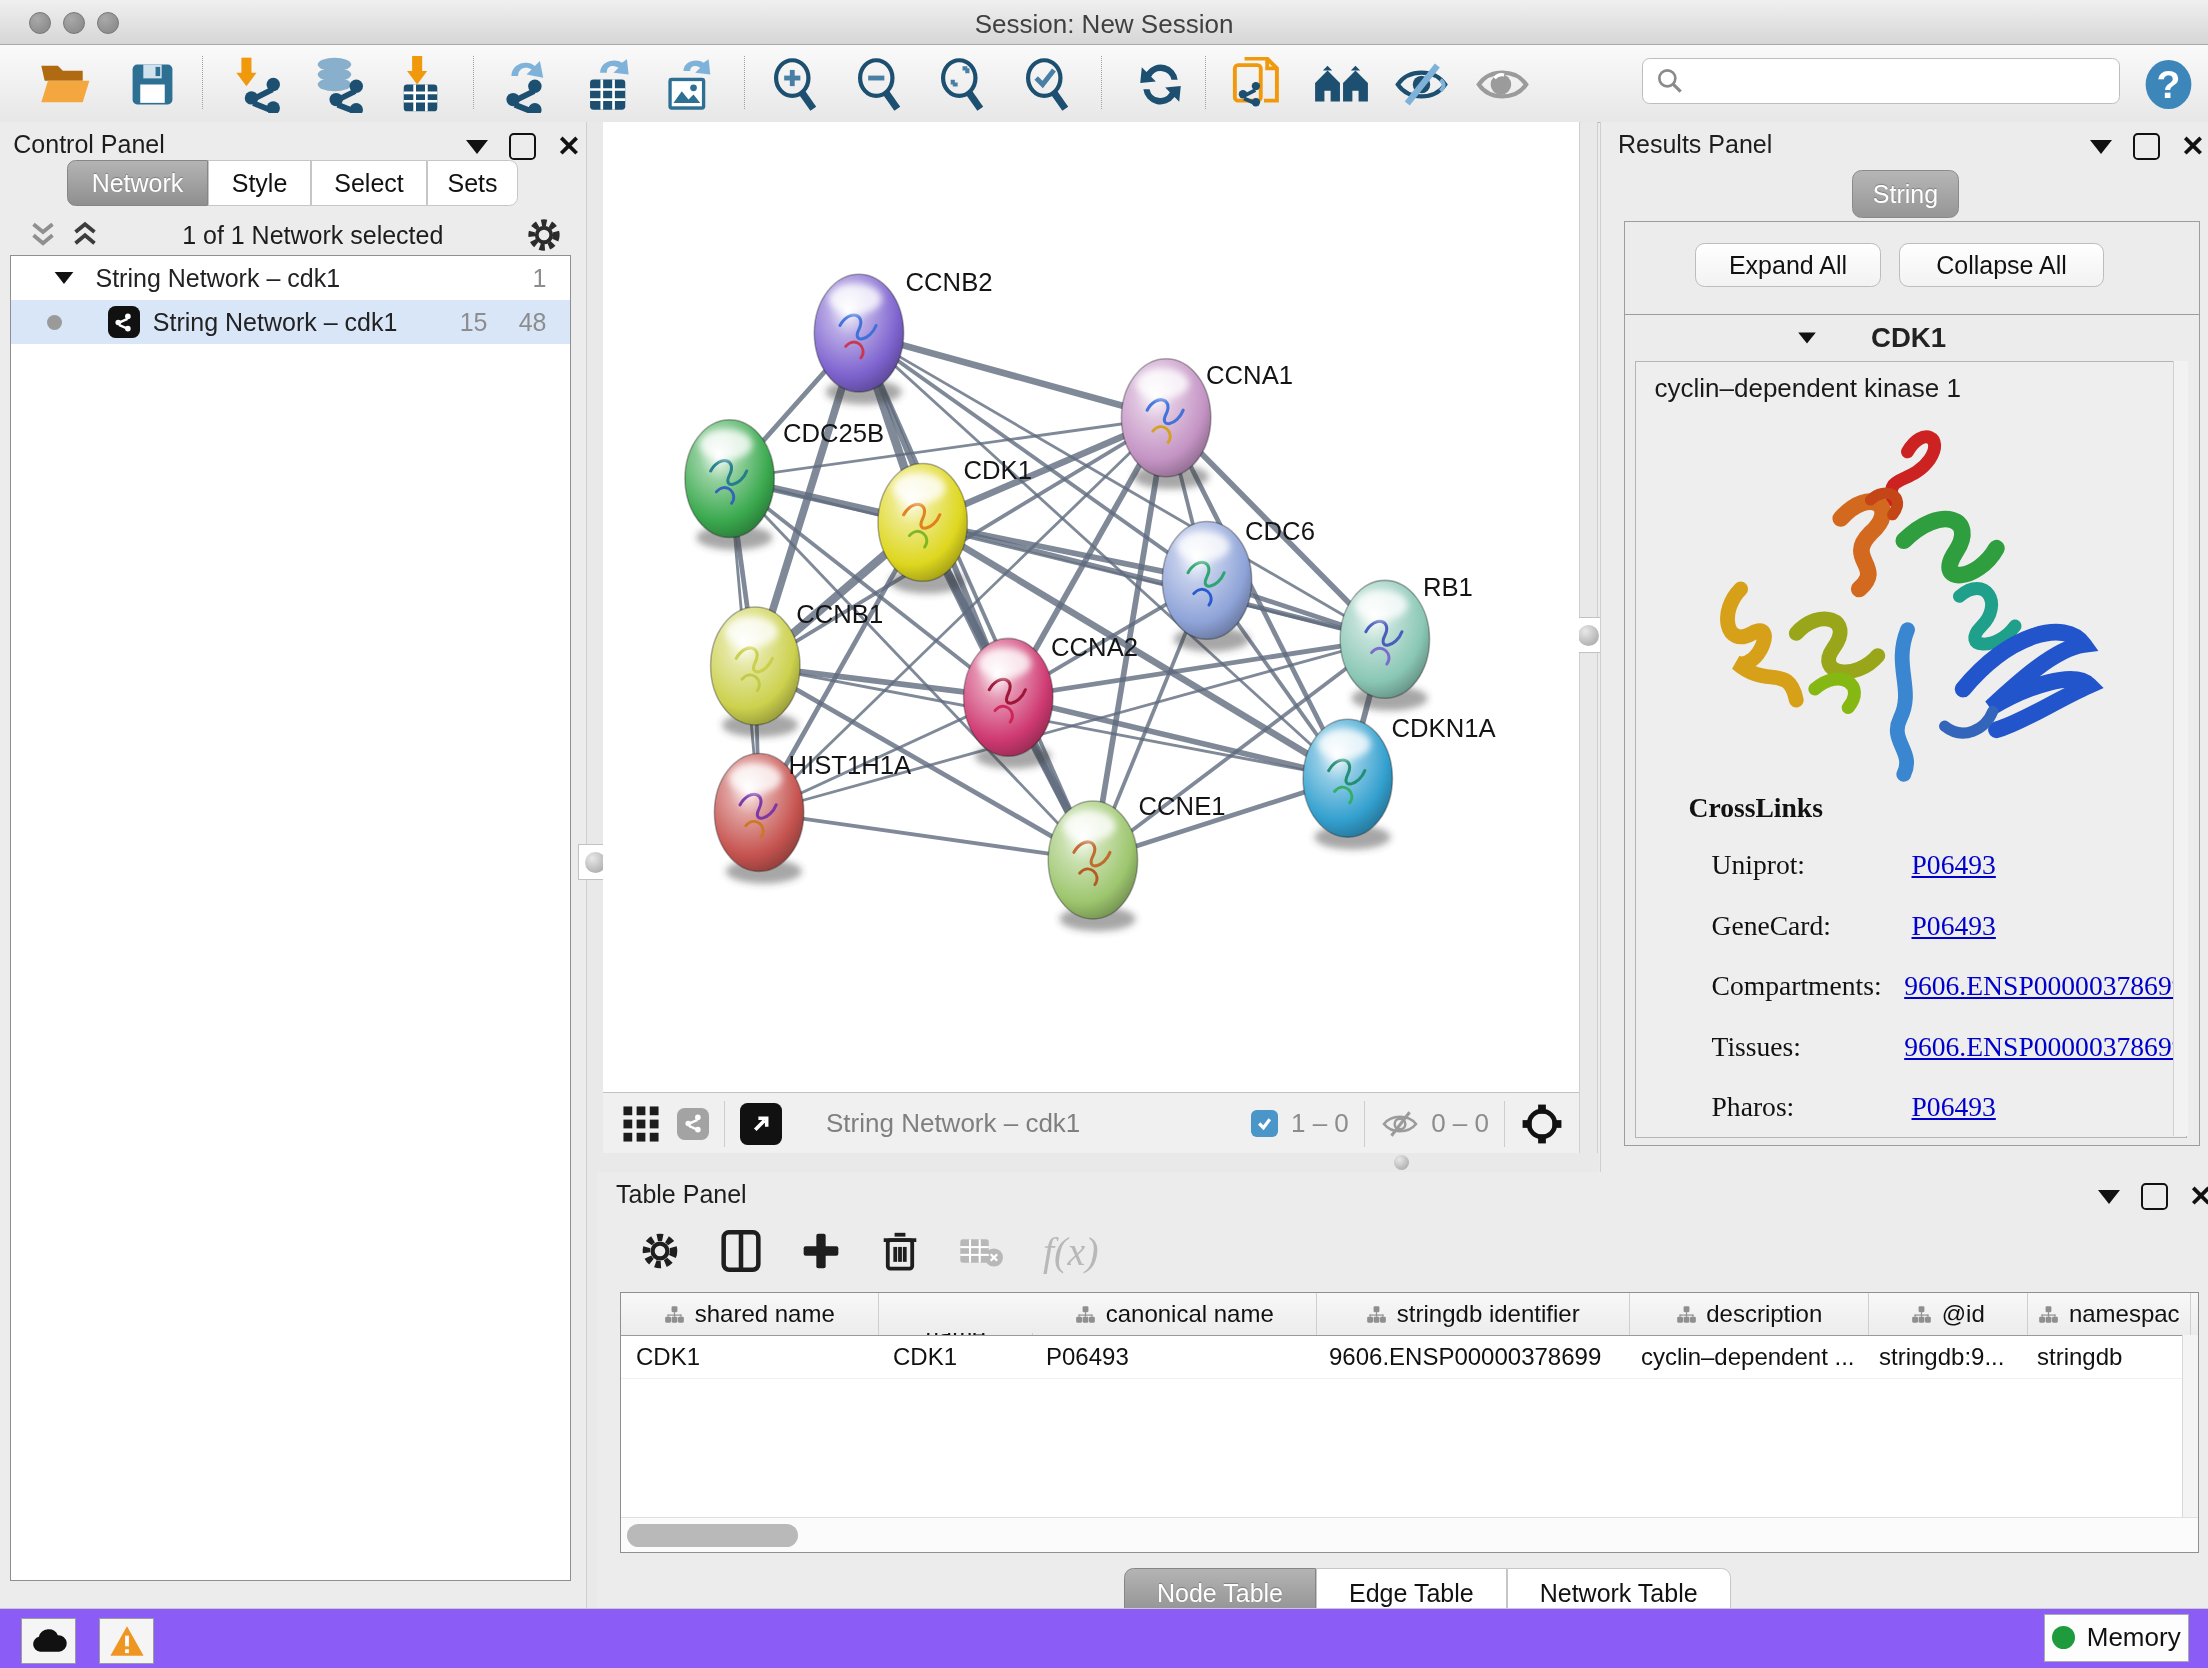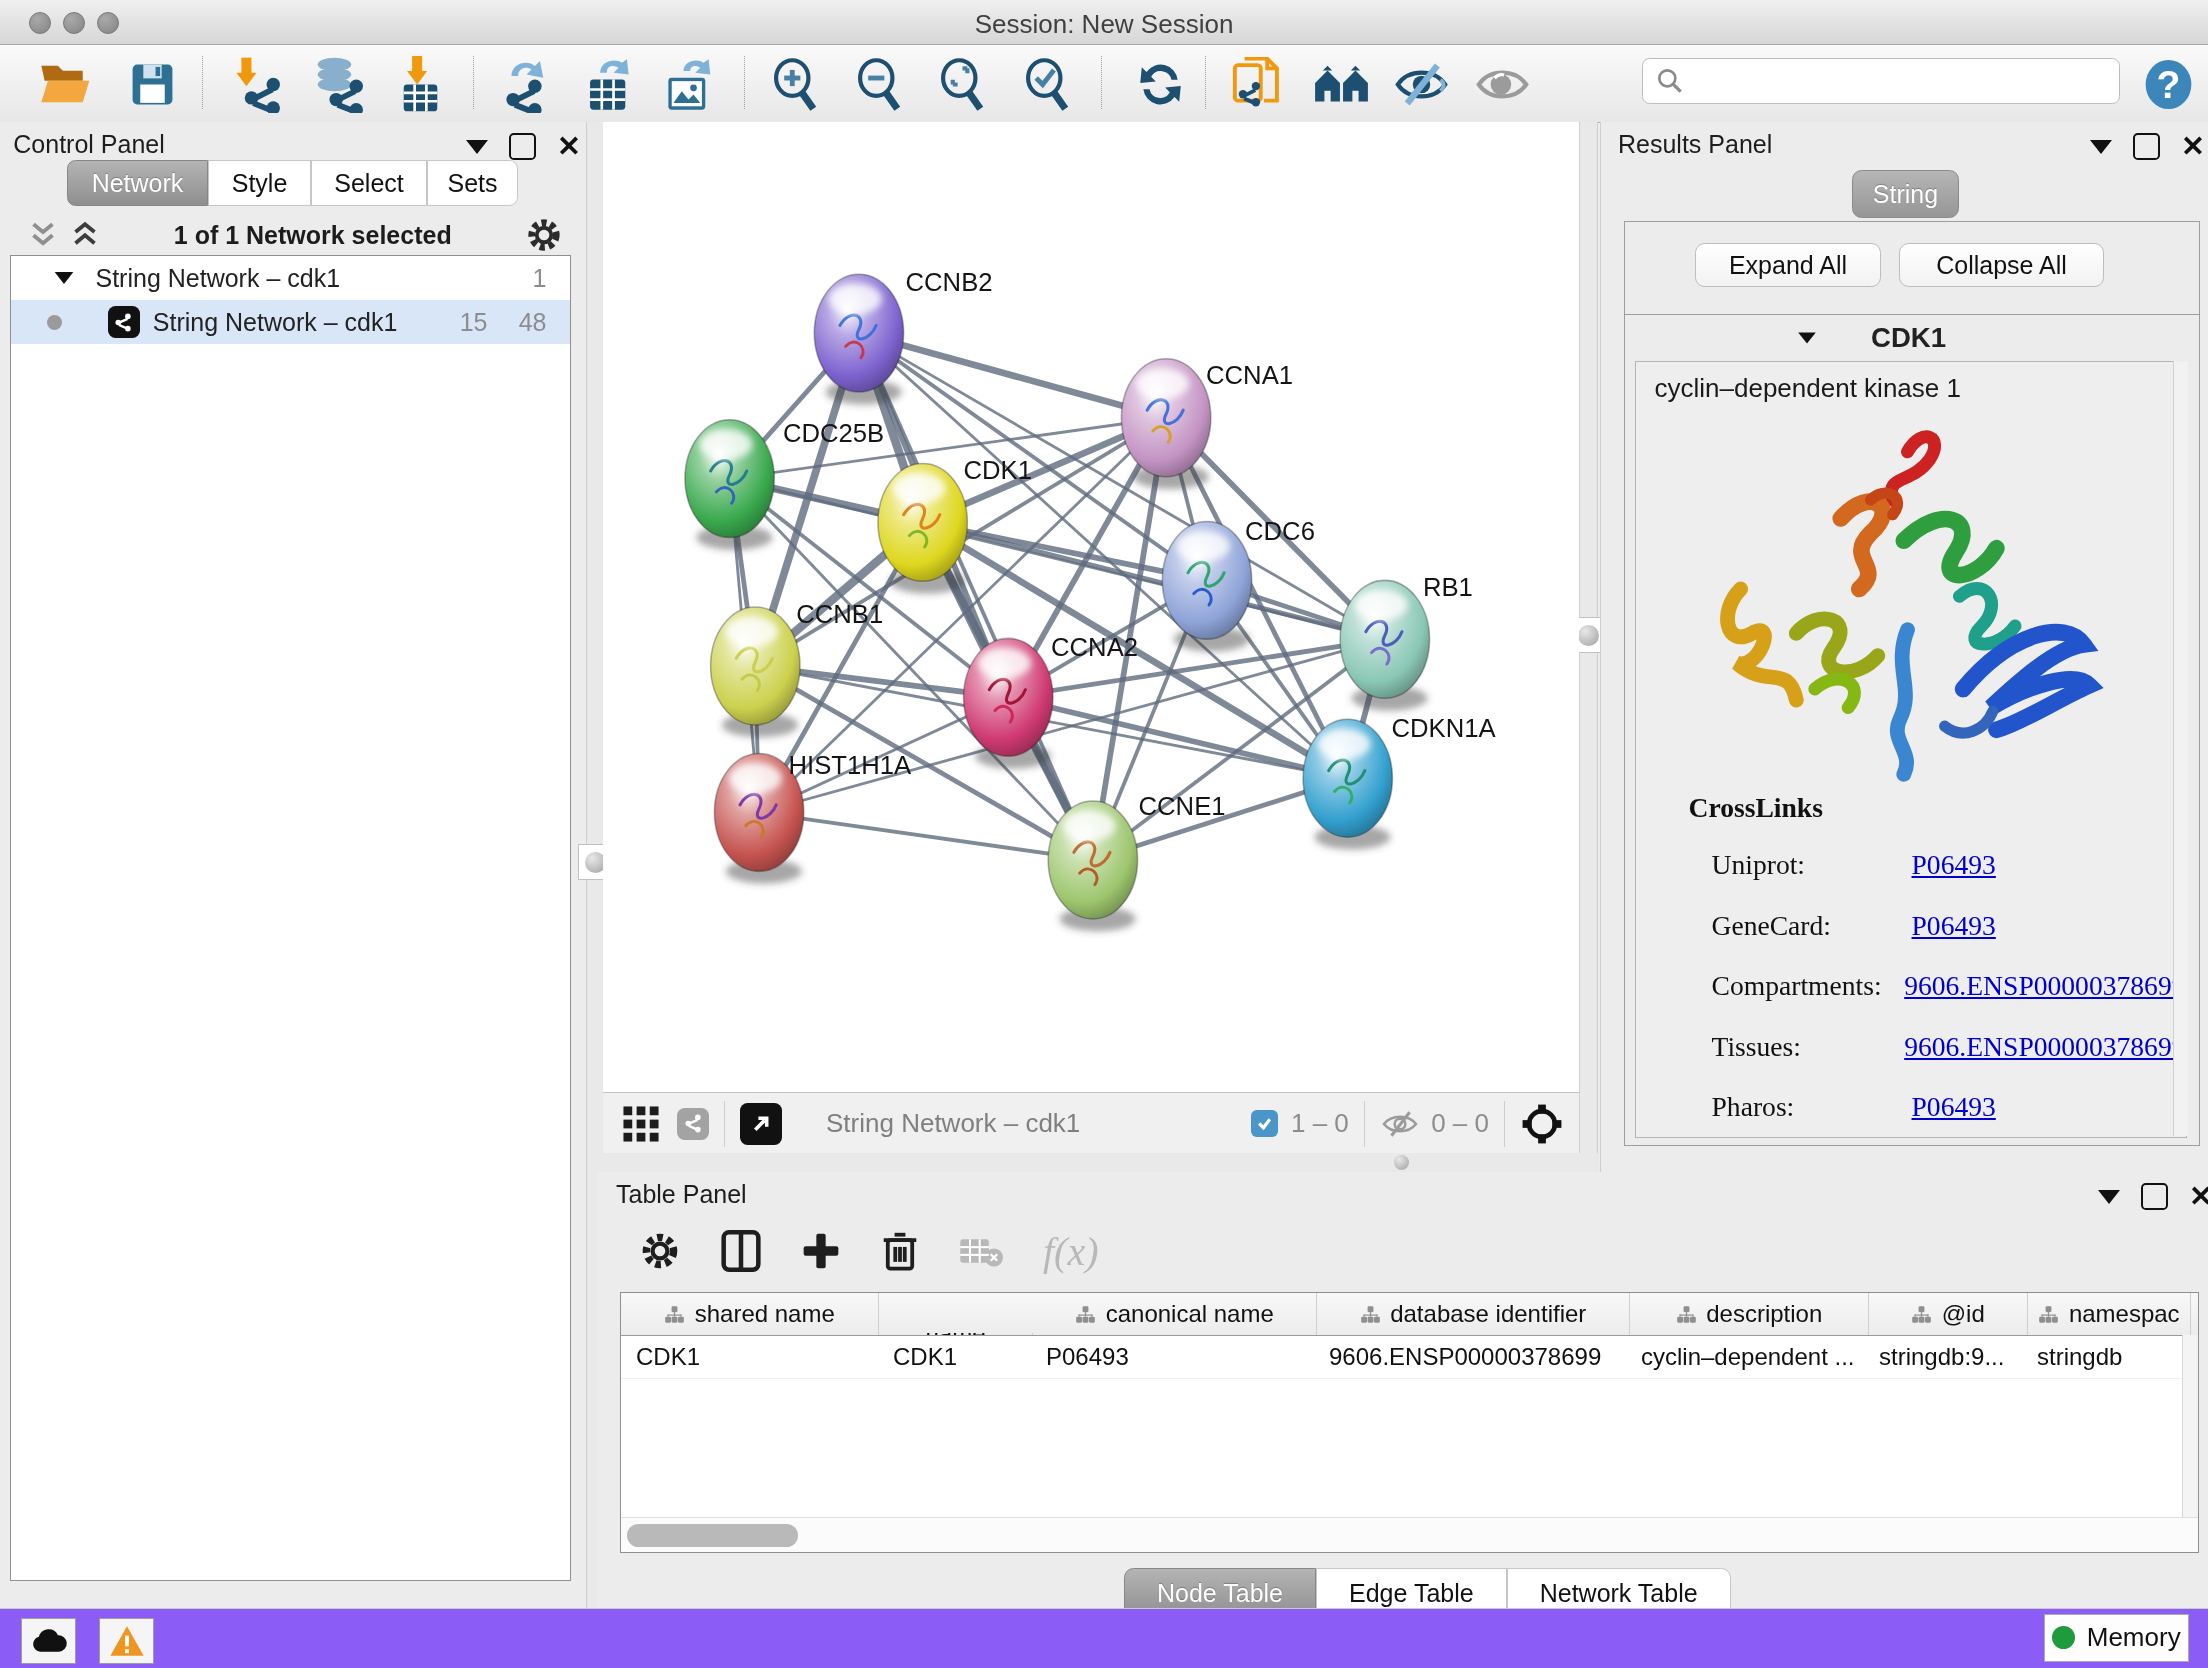--- a/index.html
+++ b/index.html
@@ -32,21 +32,21 @@
   .x-btn{font-size:28.5px;font-weight:bold;color:#111;line-height:23px;}
   
   #control-panel{left:0;top:122px;width:586px;height:1487px;background:#ececec;}
   .tab{height:44px;display:flex;align-items:center;justify-content:center;
     font-size:25px;background:#fff;border:1px solid #c6c6c6;color:#111;}
   .tab.active{background:linear-gradient(#b4b4b4,#8f8f8f);color:#fff;border-color:#868686;
     text-shadow:0 -1px 1px rgba(0,0,0,.25);}
   #cp-tabs{position:absolute;left:67px;top:38px;display:flex;}
   #cp-tabs .tab:first-child{border-radius:8.6px 0 0 8.6px;}
   #cp-tabs .tab:last-child{border-radius:0 8.6px 8.6px 0;}
-  #cp-subbar{position:absolute;left:0;top:93px;width:586px;height:40px;display:flex;align-items:center;font-weight:bold;}
+  #cp-subbar{position:absolute;left:0;top:93px;width:586px;height:40px;display:flex;align-items:center;}
   #cp-tree{position:absolute;left:9.5px;top:133px;width:559px;height:1324px;background:#fff;
     border:1.9px solid #8f8f8f;}
   .tree-row{position:relative;height:44px;display:flex;align-items:center;font-size:25px;}
   .tree-row.selected{background:#d9e6f8;}
   .share-badge{width:32px;height:32px;border-radius:7.6px;background:#111;display:flex;
     align-items:center;justify-content:center;}
   .share-badge.gray{background:#a3a3a3;}
   
   .vsplit{top:122px;width:17px;height:1487px;background:#e9e9e9;
     border-left:1px solid #cfcfcf;border-right:1px solid #cfcfcf;}
@@ -814,21 +814,21 @@
             <g fill="#8f8f8f">
               <rect x="6.5" y="1" width="5" height="5" rx="1"></rect>
               <rect x="1" y="10" width="5" height="5" rx="1"></rect>
               <rect x="6.5" y="10" width="5" height="5" rx="1"></rect>
               <rect x="12" y="10" width="5" height="5" rx="1"></rect>
               <path d="M8.5 6h1v3h-1z"></path>
               <path d="M3 8h12v1H3z"></path>
               <path d="M3 8h1v2h-1zM8.5 8h1v2h-1zM14 8h1v2h-1z"></path>
             </g>
           </svg>
-          <span>database identifier</span>
+          <span>stringdb identifier</span>
         </div>
         <div class="th" style="width: 238px;">
           <svg width="21" height="19" viewBox="0 0 18 16">
             <g fill="#8f8f8f">
               <rect x="6.5" y="1" width="5" height="5" rx="1"></rect>
               <rect x="1" y="10" width="5" height="5" rx="1"></rect>
               <rect x="6.5" y="10" width="5" height="5" rx="1"></rect>
               <rect x="12" y="10" width="5" height="5" rx="1"></rect>
               <path d="M8.5 6h1v3h-1z"></path>
               <path d="M3 8h12v1H3z"></path>

